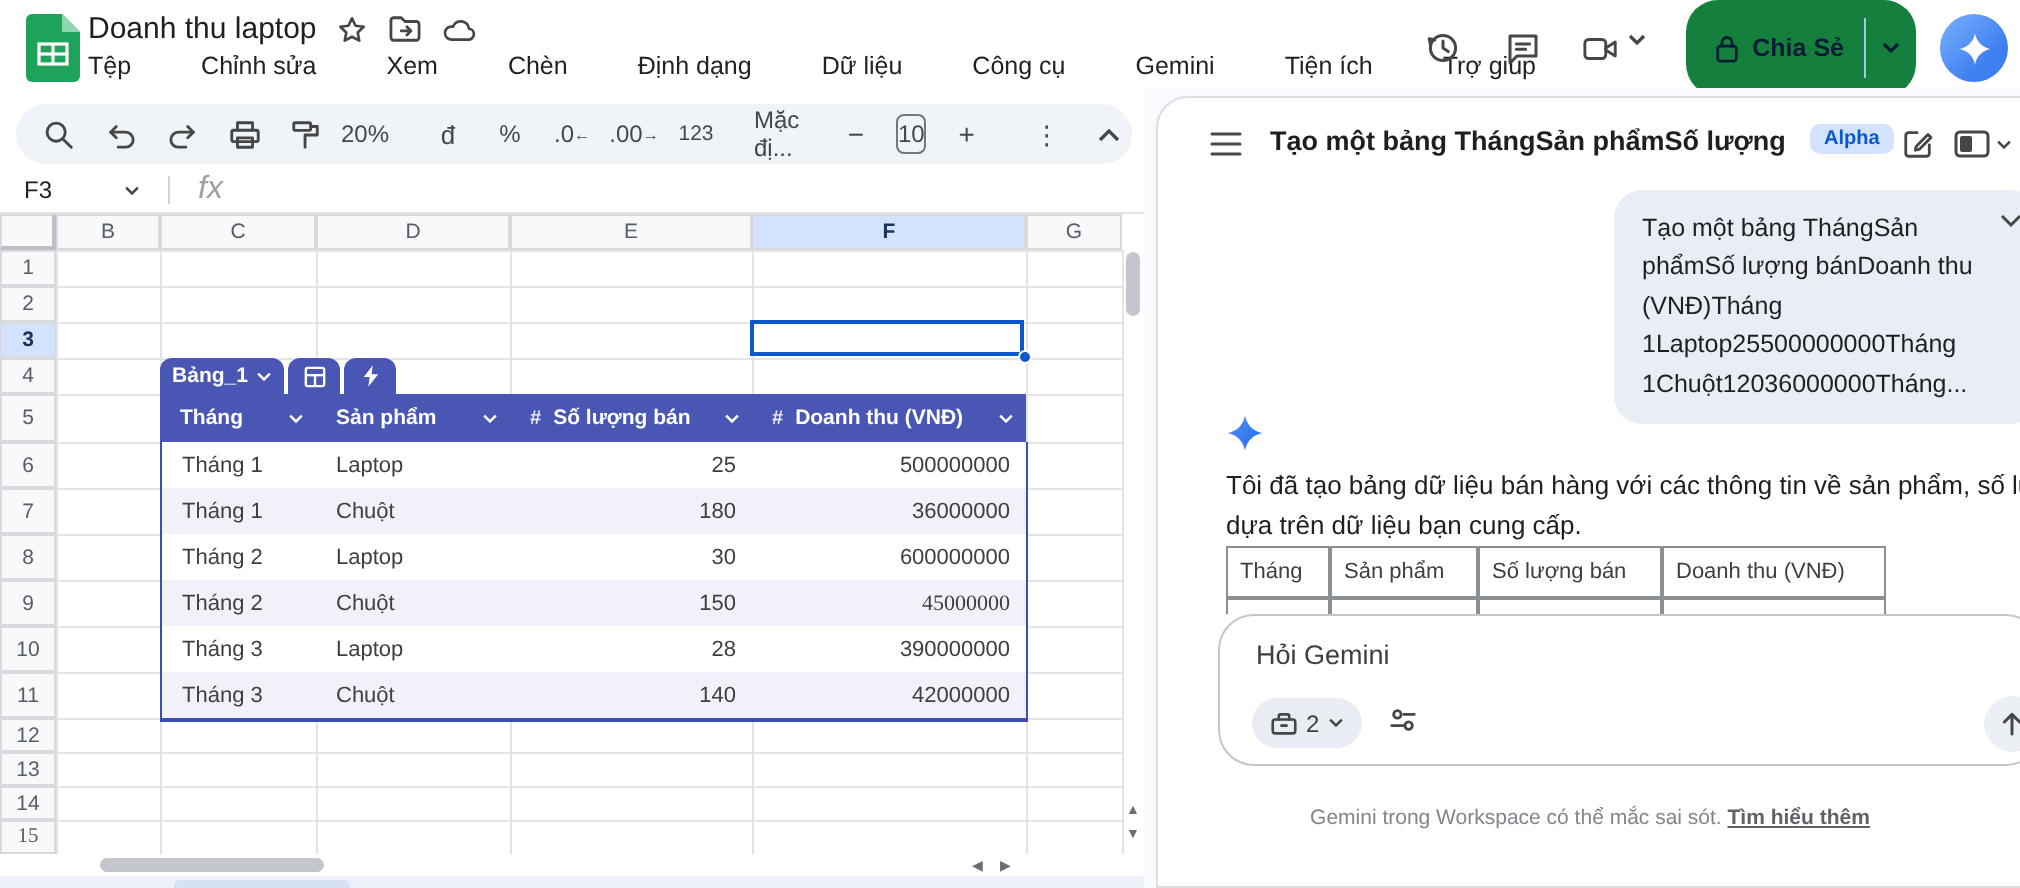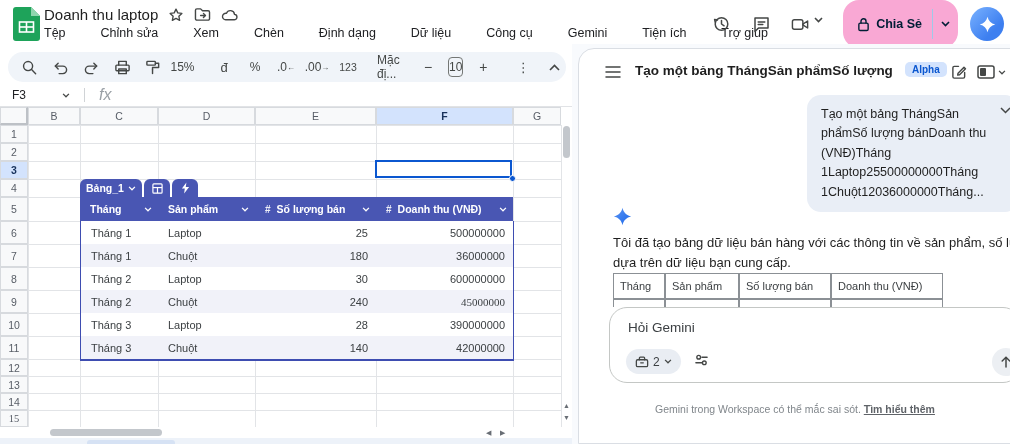--- a/index.html
+++ b/index.html
@@ -11,21 +11,21 @@
 
   
   #topbar { position:absolute; left:0; top:0; width:1010px; height:48px; background:#fff; }
   #logo { position:absolute; left:13px; top:7px; }
   #title-row { position:absolute; left:44px; top:6px; display:flex; align-items:center; gap:10px; }
   #doc-title { font-size:15px; color:#1f1f1f; }
   #menu-bar { position:absolute; left:44px; top:26px; display:flex; gap:35px; }
   .menu-item { font-size:12.5px; color:#202124; cursor:pointer; white-space:nowrap; }
   #top-right { position:absolute; right:0; top:0; height:48px; display:flex; align-items:center; }
   .tr-btn { width:40px; display:flex; justify-content:center; cursor:pointer; }
-  #share-btn { display:flex; align-items:center; height:48px; background:#f9a8d4; border-radius:16px; margin:0 12px 0 10px; cursor:pointer; }
+  #share-btn { display:flex; align-items:center; height:48px; background:#15803d; border-radius:16px; margin:0 12px 0 10px; cursor:pointer; }
   #share-main { display:flex; align-items:center; gap:6px; padding:0 10px 0 14px; }
   #share-label { font-size:12.5px; font-weight:bold; color:#001d35; }
   #share-div { width:1px; height:30px; background:#9fc9e8; }
   #share-caret { padding:0 8px; display:flex; }
   #gem-btn { width:34px; height:34px; border-radius:50%; margin-right:6px;
     background:linear-gradient(135deg,#7ab2ff 0%,#3d7ff0 70%); display:flex; align-items:center; justify-content:center; cursor:pointer; }
 
   
   #toolbar { position:absolute; left:8px; top:52px; width:558px; height:30px; background:#f0f4f9;
     border-radius:18px; display:flex; align-items:center; padding:0 10px; gap:9px; }
@@ -237,21 +237,21 @@
         </svg>
     </span>
     <span class="tb">
       <svg class="ic" width="16" height="17" viewBox="0 0 17 18">
           <rect x="2" y="2.5" width="9" height="4" rx="0.8"></rect>
           <path d="M11 4.5 h3.5 v4.5 h-6.5 v2.5"></path>
           <path d="M8 11.5 v4"></path>
         </svg>
     </span>
     <span class="tb" id="tb-zoom">
-      <span class="tb-txt">15%</span>
+      <span class="tb-txt">20%</span>
       <svg width="8" height="5" viewBox="0 0 9 6">
           <path d="M1 1 l3.5 3.5 L8 1" fill="none" stroke="#444746" stroke-width="1.5"></path>
         </svg>
     </span>
     <span class="tb-sep"></span>
     <span class="tb">
         <span class="tb-txt" style="font-size:13px;">đ</span>
       </span>
     <span class="tb">
         <span class="tb-txt">%</span>
@@ -410,21 +410,21 @@
           </div>
           <div class="td-row" style="background: rgb(255, 255, 255);">
             <div class="td-cell" style="width: 77px;">Tháng 2</div>
             <div class="td-cell" style="width: 97px;">Laptop</div>
             <div class="td-cell td-num" style="width: 121px;">30</div>
             <div class="td-cell td-num" style="width: 137px;">600000000</div>
           </div>
           <div class="td-row" style="background: rgb(241, 242, 249);">
             <div class="td-cell" style="width: 77px;">Tháng 2</div>
             <div class="td-cell" style="width: 97px;">Chuột</div>
-            <div class="td-cell td-num" style="width: 121px;">240</div>
+            <div class="td-cell td-num" style="width: 121px;">150</div>
             <div class="td-cell td-num" style="width: 137px; font-family: Liberation Serif, serif;">45000000</div>
           </div>
           <div class="td-row" style="background: rgb(255, 255, 255);">
             <div class="td-cell" style="width: 77px;">Tháng 3</div>
             <div class="td-cell" style="width: 97px;">Laptop</div>
             <div class="td-cell td-num" style="width: 121px;">28</div>
             <div class="td-cell td-num" style="width: 137px;">390000000</div>
           </div>
           <div class="td-row" style="background: rgb(241, 242, 249);">
             <div class="td-cell" style="width: 77px;">Tháng 3</div>

